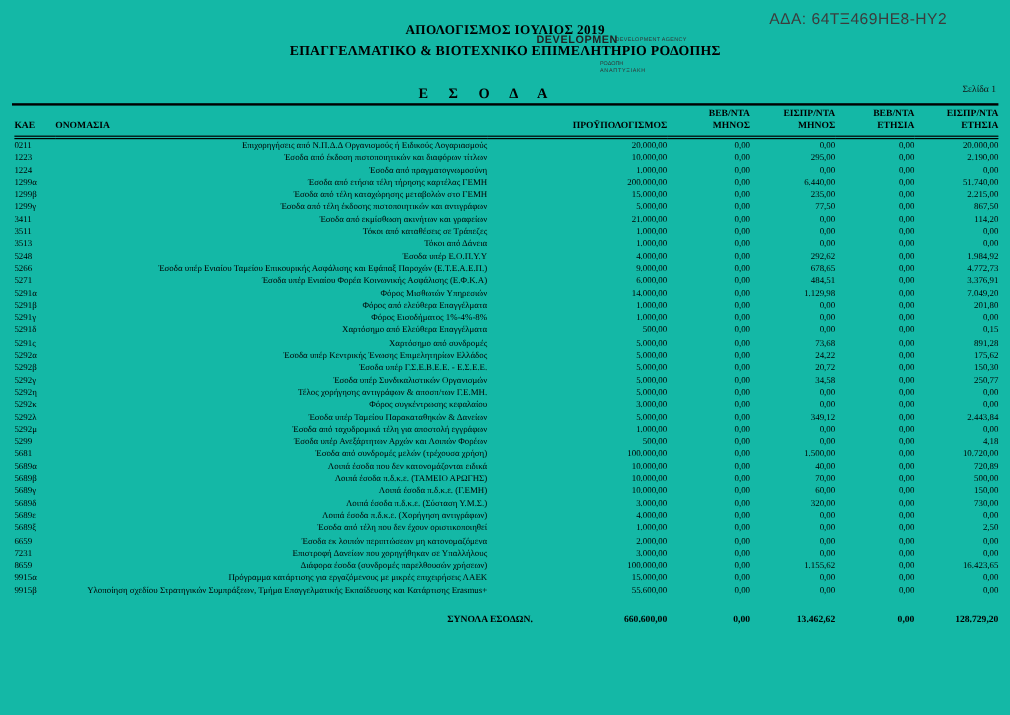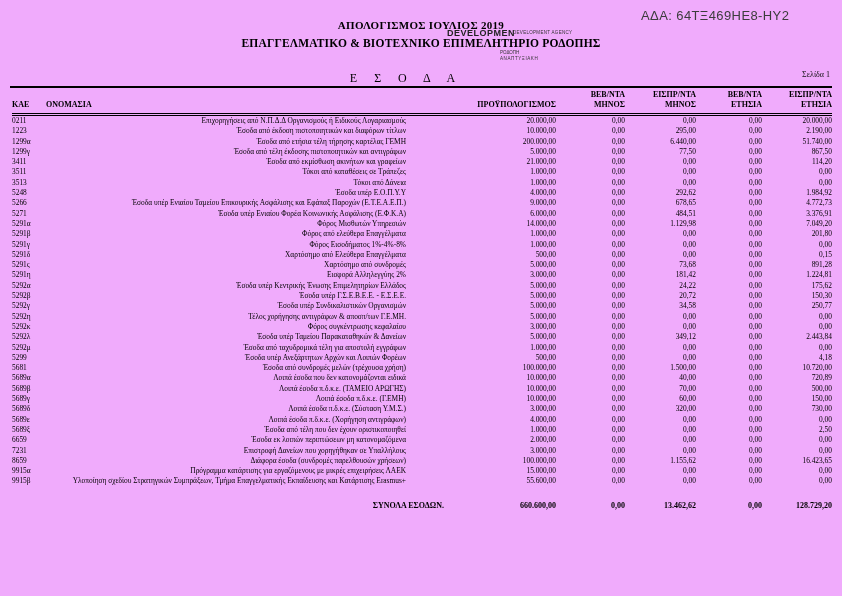--- a/index.html
+++ b/index.html
@@ -1,17 +1,17 @@
 <!DOCTYPE html>
 <html><head>
 <meta charset="utf-8">
 <style>
   html,body{margin:0;padding:0;background:#e8e8e8;}
   .page{
-    position:relative;width:842px;height:596px;background:#f0abfc;
+    position:relative;width:842px;height:596px;background:#14b8a6;
     font-family:"Liberation Serif",serif;color:#000;overflow:hidden;
     margin:0 auto;box-sizing:border-box;
   }
   .ada{
     position:absolute;left:641px;top:8px;
     font-family:"Liberation Sans",sans-serif;font-size:13px;color:#3c3c3c;
     letter-spacing:.4px;white-space:nowrap;
   }
   .title1{
     position:absolute;left:0;right:0;top:19px;text-align:center;
@@ -36,21 +36,21 @@
     position:absolute;left:500px;top:50px;
     font-family:"Liberation Sans",sans-serif;font-size:4.5px;color:#333;
   }
   .stamp-sm-b2{
     position:absolute;left:500px;top:56px;
     font-family:"Liberation Sans",sans-serif;font-size:4.5px;color:#333;
     letter-spacing:.6px;
   }
   .section-title{
     position:absolute;left:0;right:30px;top:71px;text-align:center;
-    font-weight:normal;font-size:12px;letter-spacing:7px;
+    font-weight:bold;font-size:12px;letter-spacing:7px;
   }
   .page-num{
     position:absolute;right:12px;top:70px;font-size:8px;color:#111;
   }
   .top-rule{
     position:absolute;left:10px;right:10px;top:86px;border-top:2px solid #000;height:0;
   }
   table.income{
     position:absolute;left:12px;top:90px;width:820px;
     border-collapse:collapse;table-layout:fixed;
@@ -140,29 +140,47 @@
         <tr>
           <td class="t-code">1223</td>
           <td class="t-name">Έσοδα από έκδοση πιστοποιητικών και διαφόρων τίτλων</td>
           <td class="t-num">10.000,00</td>
           <td class="t-num">0,00</td>
           <td class="t-num">295,00</td>
           <td class="t-num">0,00</td>
           <td class="t-num">2.190,00</td>
         </tr>
         <tr>
+          <td class="t-code">1224</td>
+          <td class="t-name">Έσοδα από πραγματογνωμοσύνη</td>
+          <td class="t-num">1.000,00</td>
+          <td class="t-num">0,00</td>
+          <td class="t-num">0,00</td>
+          <td class="t-num">0,00</td>
+          <td class="t-num">0,00</td>
+        </tr>
+        <tr>
           <td class="t-code">1299α</td>
           <td class="t-name">Έσοδα από ετήσια τέλη τήρησης καρτέλας ΓΕΜΗ</td>
           <td class="t-num">200.000,00</td>
           <td class="t-num">0,00</td>
           <td class="t-num">6.440,00</td>
           <td class="t-num">0,00</td>
           <td class="t-num">51.740,00</td>
         </tr>
         <tr>
+          <td class="t-code">1299β</td>
+          <td class="t-name">Έσοδα από τέλη καταχώρησης μεταβολών στο ΓΕΜΗ</td>
+          <td class="t-num">15.000,00</td>
+          <td class="t-num">0,00</td>
+          <td class="t-num">235,00</td>
+          <td class="t-num">0,00</td>
+          <td class="t-num">2.215,00</td>
+        </tr>
+        <tr>
           <td class="t-code">1299γ</td>
           <td class="t-name">Έσοδα από τέλη έκδοσης πιστοποιητικών και αντιγράφων</td>
           <td class="t-num">5.000,00</td>
           <td class="t-num">0,00</td>
           <td class="t-num">77,50</td>
           <td class="t-num">0,00</td>
           <td class="t-num">867,50</td>
         </tr>
         <tr>
           <td class="t-code">3411</td>
@@ -255,29 +273,20 @@
           <td class="t-num">0,15</td>
         </tr>
         <tr>
           <td class="t-code">5291ς</td>
           <td class="t-name">Χαρτόσημο από συνδρομές</td>
           <td class="t-num">5.000,00</td>
           <td class="t-num">0,00</td>
           <td class="t-num">73,68</td>
           <td class="t-num">0,00</td>
           <td class="t-num">891,28</td>
-        </tr>
-        <tr>
-          <td class="t-code">5291η</td>
-          <td class="t-name">Εισφορά Αλληλεγγύης 2%</td>
-          <td class="t-num">3.000,00</td>
-          <td class="t-num">0,00</td>
-          <td class="t-num">181,42</td>
-          <td class="t-num">0,00</td>
-          <td class="t-num">1.224,81</td>
         </tr>
         <tr>
           <td class="t-code">5292α</td>
           <td class="t-name">Έσοδα υπέρ Κεντρικής Ένωσης Επιμελητηρίων Ελλάδος</td>
           <td class="t-num">5.000,00</td>
           <td class="t-num">0,00</td>
           <td class="t-num">24,22</td>
           <td class="t-num">0,00</td>
           <td class="t-num">175,62</td>
         </tr>

